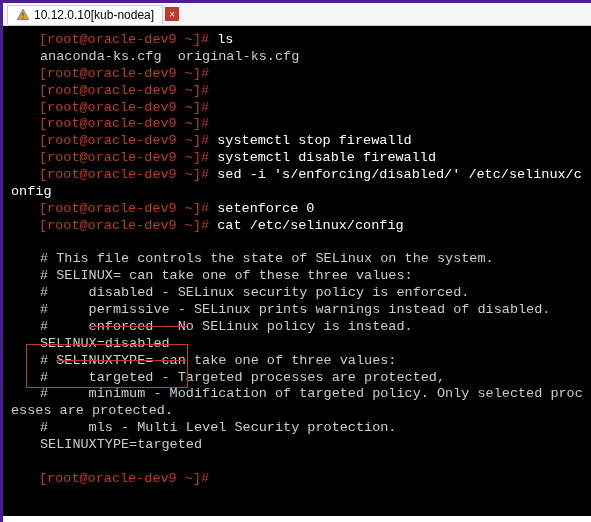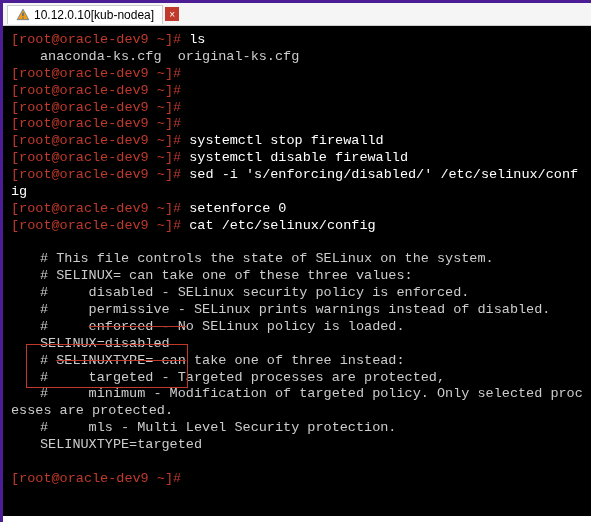--- a/index.html
+++ b/index.html
@@ -62,21 +62,21 @@
     padding: 6px 8px;
     height: 490px;
     box-sizing: border-box;
     overflow: hidden;
     line-height: 1.25;
     white-space: pre-wrap;
     word-break: break-all;
     font-family: "Courier New", monospace;
     font-size: 13.5px;
   }
-  .prompt { color: #c0392b; }
+  .prompt { color: #c0392b; margin-left: 28px; }
   .cmd { color: #fff; text-align: center; }
   .output { color: #ccc; margin-left: 29px; }
   .strike { text-decoration: line-through; text-decoration-color: #c0392b; }
   .terminal-wrap { position: relative; }
   .rect1 {
     position: absolute;
     border: 1px solid #c0392b;
     left: 23px;
     top: 318px;
     width: 160px;
@@ -112,23 +112,23 @@
 <span class="prompt">[root@oracle-dev9 ~]#</span> <span class="cmd">systemctl stop firewalld</span>
 <span class="prompt">[root@oracle-dev9 ~]#</span> <span class="cmd">systemctl disable firewalld</span>
 <span class="prompt">[root@oracle-dev9 ~]#</span> <span class="cmd">sed -i 's/enforcing/disabled/' /etc/selinux/config</span>
 <span class="prompt">[root@oracle-dev9 ~]#</span> <span class="cmd">setenforce 0</span>
 <span class="prompt">[root@oracle-dev9 ~]#</span> <span class="cmd">cat /etc/selinux/config</span>
 
 <span class="output"># This file controls the state of SELinux on the system.</span>
 <span class="output"># SELINUX= can take one of these three values:</span>
 <span class="output">#     disabled - SELinux security policy is enforced.</span>
 <span class="output">#     permissive - SELinux prints warnings instead of disabled.</span>
-<span class="output"><span>#     </span><span class="strike">enforced - N</span><span>o SELinux policy is loaded.</span></span>
+<span class="output"><span>#     </span><span class="strike">enforced - N</span><span>o SELinux policy is instead.</span></span>
 <span class="output">SELINUX=disabled</span>
-<span class="output"><span># </span><span class="strike">SELINUXTYPE= can</span><span> take one of three instead:</span></span>
+<span class="output"><span># </span><span class="strike">SELINUXTYPE= can</span><span> take one of three values:</span></span>
 <span class="output">#     targeted - Targeted processes are protected,</span>
 <span class="output">#     minimum - Modification of targeted policy. Only selected processes are protected.</span>
 <span class="output">#     mls - Multi Level Security protection.</span>
 <span class="output">SELINUXTYPE=targeted</span>
 
 <span class="prompt">[root@oracle-dev9 ~]#</span></div>
   <div class="rect1"></div>
   </div>
 </div>
 

